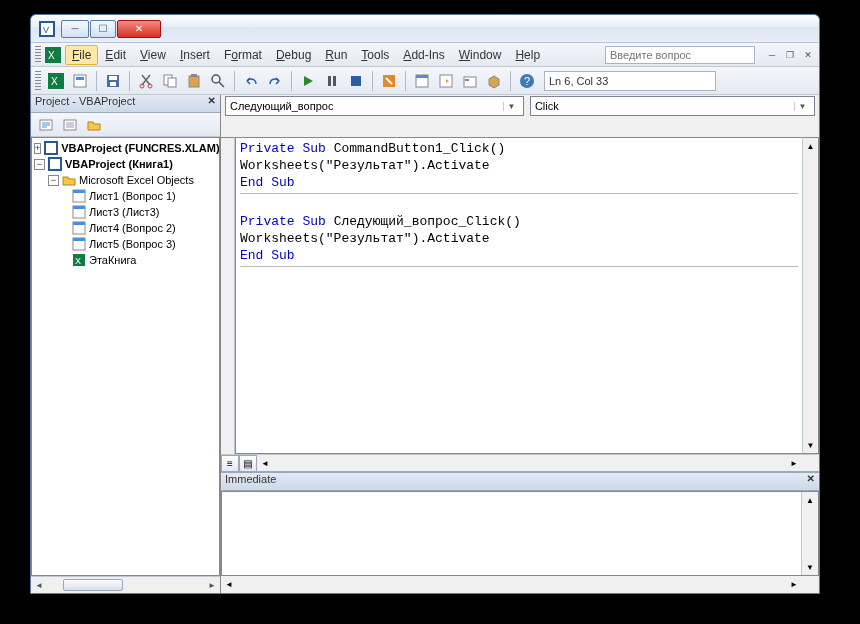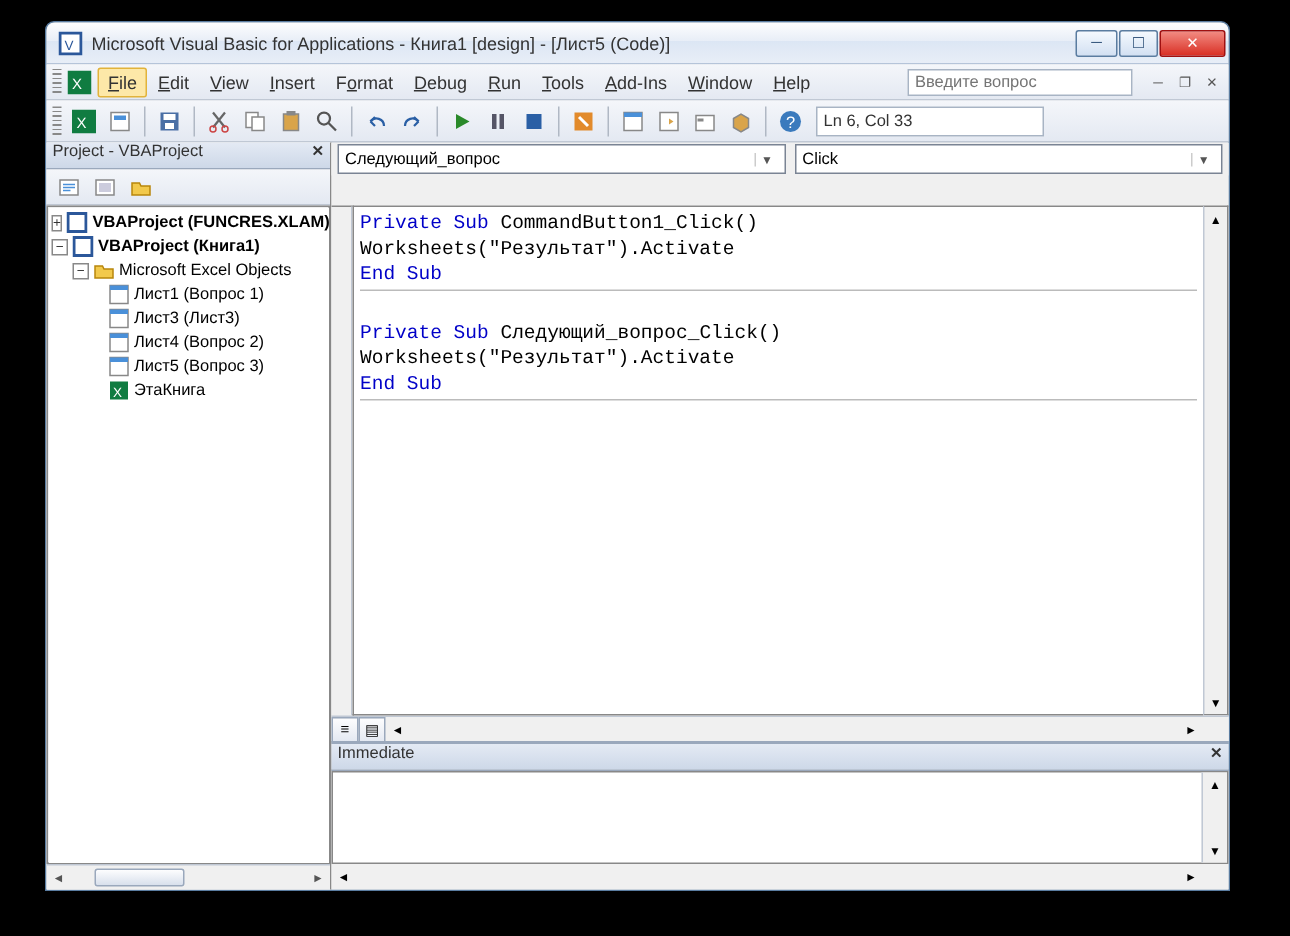--- a/index.html
+++ b/index.html
@@ -25,21 +25,21 @@
 .menuitem u { text-decoration: underline; }
 .help-input { margin-left: auto; width: 150px; height: 18px; border: 1px solid #a8b4c4; background: #fff; padding: 0 4px; font-size: 11px; color: #999; }
 .mdi-btns { display: flex; gap: 4px; margin-left: 10px; align-items: center; }
 .mdi-btn { width: 14px; height: 12px; font-size: 9px; color: #555; display: flex; align-items: center; justify-content: center; }
 
 
 .toolbar { height: 28px; background: linear-gradient(to bottom, #f4f6fa, #e4e9f2); border-bottom: 1px solid #c0c8d4; display: flex; align-items: center; padding: 0 4px; gap: 2px; }
 .toolbar .grip { width: 6px; height: 20px; background: repeating-linear-gradient(to bottom, #888 0 1px, transparent 1px 3px); margin-right: 2px; }
 .tbtn { width: 22px; height: 22px; display: flex; align-items: center; justify-content: center; border: 1px solid transparent; }
 .tsep { width: 1px; height: 20px; background: #b0b8c4; margin: 0 3px; }
-.status-box { margin-left: 4px; width: 152px; height: 20px; background: #fff; border: 1px solid #a8b4c4; padding: 1px 4px; font-size: 11px; color: #333; display: flex; align-items: center; }
+.status-box { margin-left: 4px; width: 172px; height: 20px; background: #fff; border: 1px solid #a8b4c4; padding: 1px 4px; font-size: 11px; color: #333; display: flex; align-items: center; }
 
 
 .mainarea { flex: 1; display: flex; min-height: 0; }
 
 
 .project-pane { width: 190px; display: flex; flex-direction: column; border-right: 1px solid #888; background: #f0f0f0; }
 .pane-title { height: 18px; background: linear-gradient(to bottom, #e4eaf4, #cdd8e8); border-bottom: 1px solid #9aa8bc; display: flex; align-items: flex-start; padding: 0 4px; font-size: 11px; color: #333; gap: 16px; }
 .pane-title .x { margin-left: auto; font-size: 10px; font-weight: bold; cursor: default; }
 .pane-tools { height: 24px; background: linear-gradient(to bottom, #f4f6fa, #e4e9f2); border-bottom: 1px solid #c0c8d4; display: flex; align-items: center; padding: 0 4px; gap: 2px; }
 .tree { flex: 1; background: #fff; border: 1px solid #888; margin: 0; padding: 2px 0; overflow: auto; font-size: 11px; }
@@ -66,21 +66,21 @@
 .code-vscroll { width: 17px; background: #f0f0f0; border: 1px solid #888; border-left: 1px solid #c0c8d4; display: flex; flex-direction: column; }
 .code-vscroll .arrow { height: 16px; display: flex; align-items: center; justify-content: center; font-size: 8px; }
 .code-vscroll .track { flex: 1; }
 .code-bottom { height: 17px; display: flex; background: #f0f0f0; border-top: 1px solid #c0c8d4; }
 .code-bottom .viewbtn { width: 18px; height: 17px; border: 1px solid #9aa8bc; background: linear-gradient(to bottom, #fdfdfe, #e4e9f2); display: flex; align-items: center; justify-content: center; font-size: 10px; }
 .code-bottom .hs-arrow { width: 16px; display: flex; align-items: center; justify-content: center; font-size: 8px; }
 .code-bottom .hs-track { flex: 1; }
 .code-bottom .corner { width: 17px; background: #f0f0f0; }
 
 
-.immediate { height: 99px; border-top: 2px solid #9aa8bc; display: flex; flex-direction: column; }
+.immediate { height: 122px; border-top: 2px solid #9aa8bc; display: flex; flex-direction: column; }
 .immediate .im-body { flex: 1; background: #fff; border: 1px solid #888; margin: 0; display: flex; }
 .immediate .im-text { flex: 1; }
 .immediate .im-vscroll { width: 17px; background: #f0f0f0; border-left: 1px solid #c0c8d4; display: flex; flex-direction: column; }
 .immediate .im-vscroll .arrow { height: 16px; display: flex; align-items: center; justify-content: center; font-size: 8px; }
 .immediate .im-bottom { height: 17px; display: flex; background: #f0f0f0; }
 .immediate .im-bottom .arrow { width: 16px; display: flex; align-items: center; justify-content: center; font-size: 8px; }
 .immediate .im-bottom .track { flex: 1; }
 .immediate .im-bottom .corner { width: 17px; }
 
 
@@ -93,21 +93,20 @@
 <div class="window">
 
   <div class="titlebar">
     <span class="appicon">
       <svg width="16" height="16">
             <rect width="16" height="16" fill="#2b579a"></rect>
             <rect x="2" y="2" width="12" height="12" fill="#fff"></rect>
             <text x="4" y="12" font-size="9" fill="#2b579a">V</text>
           </svg>
     </span>
-    <span class="title">Microsoft Visual Basic for Applications - Книга1 [design] - [Лист5 (Code)]</span>
     <div class="winbtns">
       <div class="winbtn">─</div>
       <div class="winbtn max">☐</div>
       <div class="winbtn close">✕</div>
     </div>
   </div>
 
   <div class="menubar">
     <span class="grip"></span>
     <span class="excel-mini">

